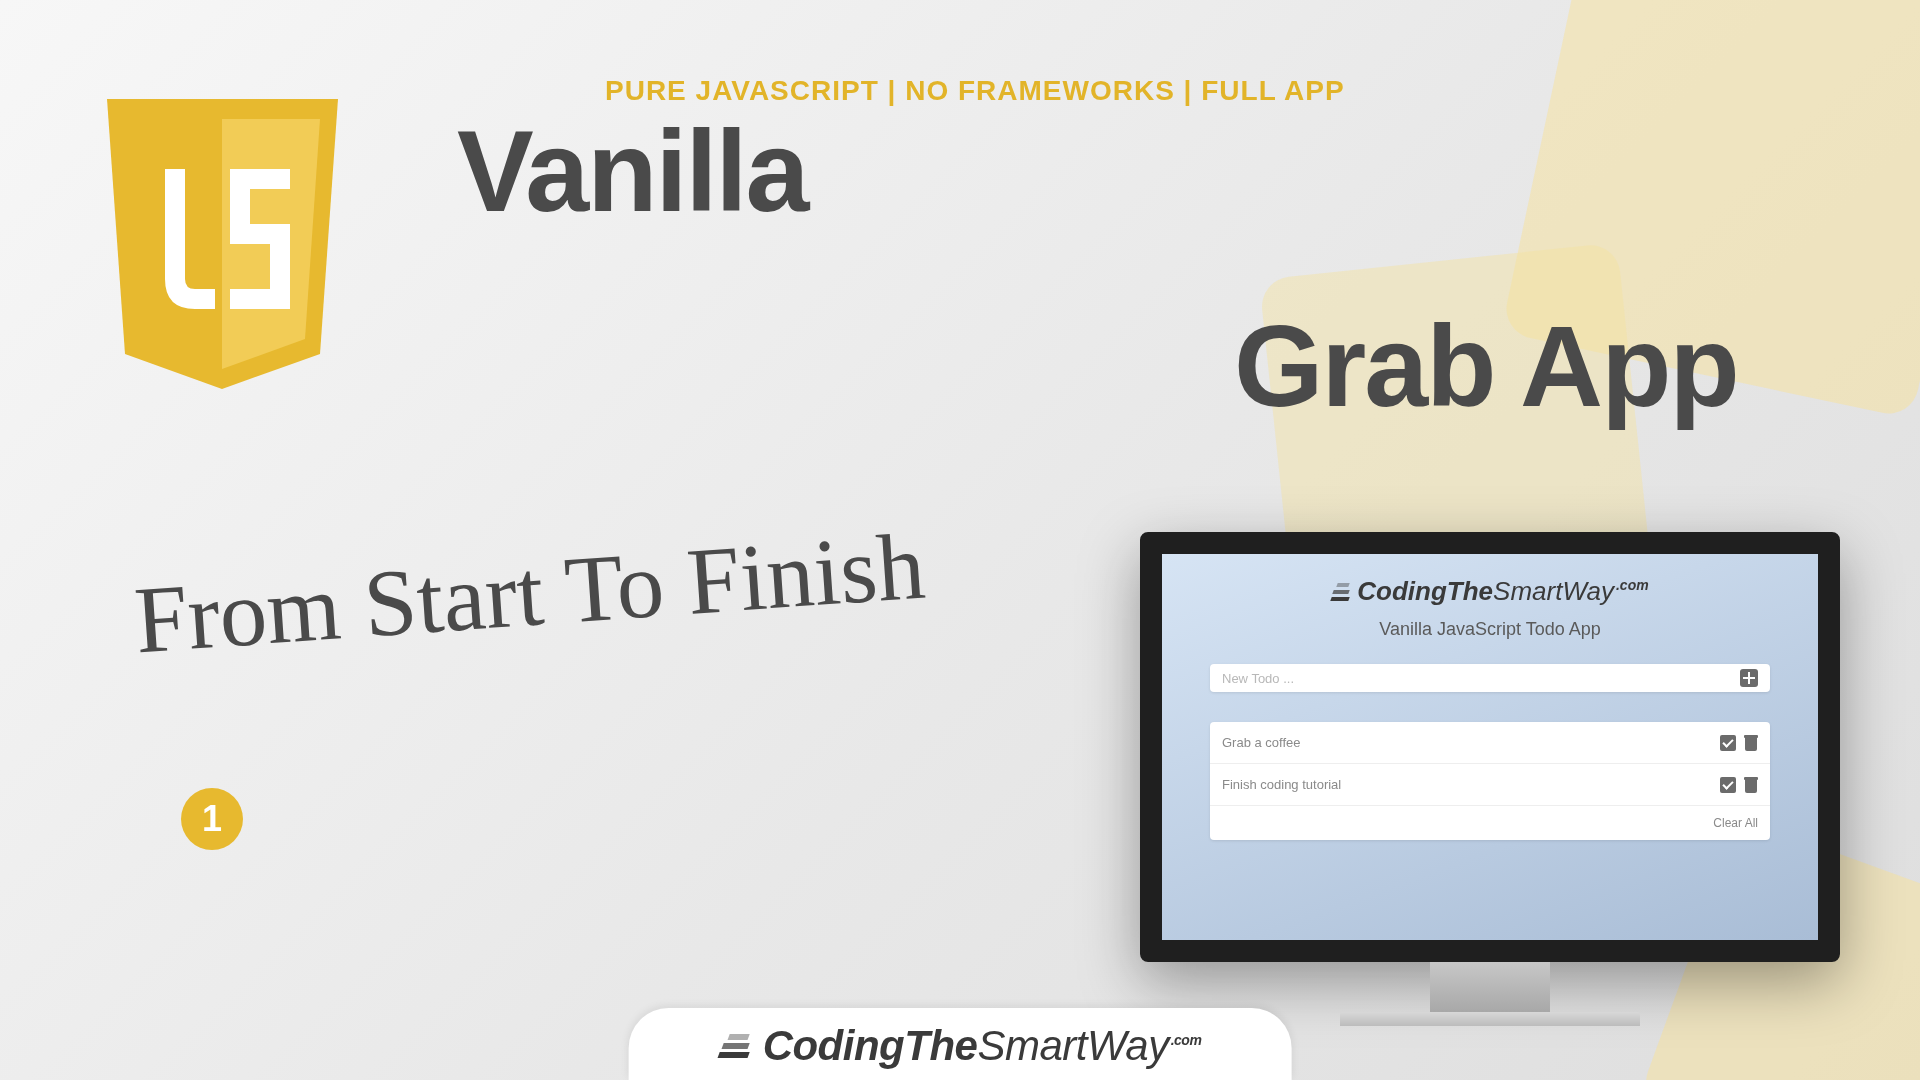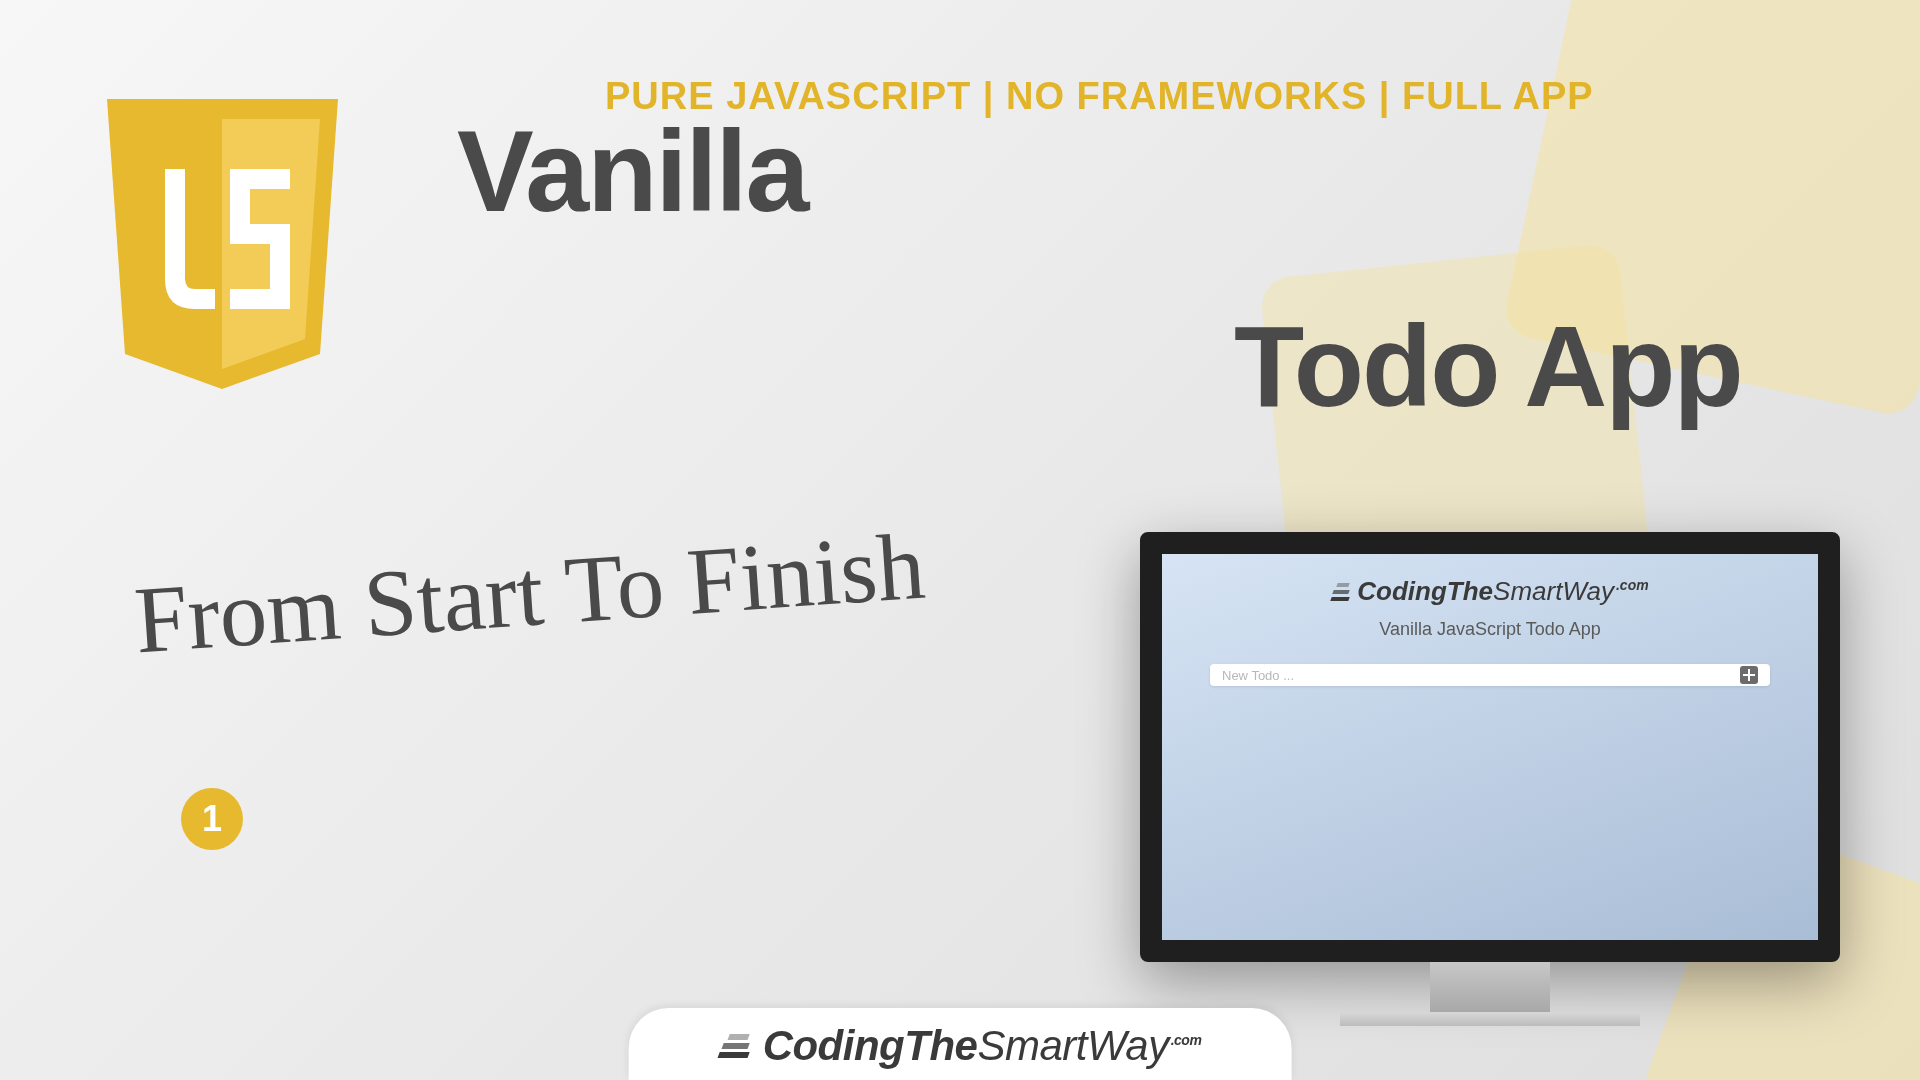--- a/index.html
+++ b/index.html
@@ -14,21 +14,21 @@
 
 
 .bg-shape-1 { position:absolute; top:-40px; right:-40px; width:420px; height:420px; background:#f5e2a0; transform:rotate(12deg); opacity:.55; border-radius:30px;}
 .bg-shape-2 { position:absolute; top:260px; right:280px; width:360px; height:420px; background:#f5e2a0; transform:rotate(-6deg); opacity:.45; border-radius:30px;}
 .bg-shape-3 { position:absolute; bottom:-80px; right:-60px; width:300px; height:300px; background:#f5e2a0; transform:rotate(20deg); opacity:.55; border-radius:30px;}
 
 
 .js-logo { position:absolute; top:99px; left:95px; }
 
 
-.tagline { position:absolute; top:75px; left:605px; color:#e2b429; font-weight:800; font-size:38px; letter-spacing:1px; white-space:nowrap; }
+.tagline { position:absolute; top:75px; left:605px; color:#e2b429; font-weight:800; font-size:28px; letter-spacing:1px; white-space:nowrap; }
 
 .title-vanilla { position:absolute; top:105px; left:419px; color:#4a4a4a; font-weight:700; font-size:115px; letter-spacing:-2px;margin-left:38px; }
 .title-js      { position:absolute; top:140px; left:836px; color:#4a4a4a; font-weight:700; font-size:170px; letter-spacing:-4px; }
 .title-todo    { position:absolute; top:300px; left:1234px; color:#4a4a4a; font-weight:700; font-size:115px; letter-spacing:-2px; }
 
 .script-line { position:absolute; top:538px; left:134px; color:#4a4a4a; font-family:"Brush Script MT","Segoe Script",cursive; font-size:95px; transform:rotate(-4deg); }
 
 
 .ep-badge { position:absolute; top:788px; left:181px; width:62px; height:62px; background:#e7b92f; border-radius:50%; display:flex; align-items:center; justify-content:center; color:#fff; font-weight:800; font-size:36px; }
 .ep-label { position:absolute; top:790px; left:286px; color:#5a5a5a; font-size:50px; font-weight:400; letter-spacing:.5px; }
@@ -43,21 +43,21 @@
 .monitor { position:absolute; top:532px; right:80px; width:700px; }
 .monitor-screen { width:100%; height:430px; background:linear-gradient(160deg,#d6e4f4 0%,#a9bdd6 100%); border:22px solid #1f1f1f; border-radius:8px; box-shadow:0 20px 60px rgba(0,0,0,.35); display:flex; flex-direction:column; align-items:center; padding:22px 40px 14px; }
 .monitor-stand { width:120px; height:50px; background:linear-gradient(#c7c7c7,#a8a8a8); margin:0 auto; }
 .monitor-base  { width:300px; height:14px; background:linear-gradient(#d8d8d8,#bcbcbc); margin:0 auto; border-radius:3px 3px 0 0; }
 
 .preview-brand { display:flex; align-items:center; gap:8px; margin-bottom:12px; }
 .preview-brand-text { color:#3a3a3a; font-weight:700; font-style:italic; font-size:26px; }
 .preview-brand-text .thin { font-weight:400; }
 .preview-title { color:#5a5a5a; font-size:18px; margin-bottom:24px; }
 
-.todo-input-row { width:560px; height:22px; background:#fff; border-radius:4px; display:flex; align-items:center; justify-content:space-between; padding:0 12px; box-shadow:0 1px 3px rgba(0,0,0,.1); margin-bottom:30px; }
+.todo-input-row { width:560px; height:28px; background:#fff; border-radius:4px; display:flex; align-items:center; justify-content:space-between; padding:0 12px; box-shadow:0 1px 3px rgba(0,0,0,.1); margin-bottom:30px; }
 .todo-input-row .ph { color:#b8b8b8; font-size:13px; }
 .todo-plus { width:18px; height:18px; background:#6b6b6b; border-radius:3px; position:relative; }
 .todo-plus::before,.todo-plus::after{content:"";position:absolute;background:#fff;}
 .todo-plus::before{left:8px;top:3px;width:2px;height:12px;}
 .todo-plus::after{top:8px;left:3px;height:2px;width:12px;}
 
 .todo-list { width:560px; background:#fff; border-radius:4px; box-shadow:0 1px 3px rgba(0,0,0,.1); display:flex; flex-direction:column; }
 .todo-item { height:42px; display:flex; align-items:center; justify-content:space-between; padding:0 12px; border-bottom:1px solid #eee; }
 .todo-item:last-of-type { border-bottom:none; }
 .todo-item .txt { color:#8a8a8a; font-size:13px; }
@@ -93,21 +93,21 @@
       <g fill="#ffffff">
         <path d="M70 70 L70 180 Q70 210 100 210 L120 210 L120 190 L100 190 Q90 190 90 180 L90 70 Z"></path>
         <path d="M135 70 L195 70 L195 90 L155 90 L155 125 L195 125 L195 210 L135 210 L135 190 L175 190 L175 145 L135 145 Z"></path>
       </g>
     </svg>
   </div>
 
   <div class="tagline">PURE JAVASCRIPT | NO FRAMEWORKS | FULL APP</div>
 
   <div class="title-vanilla">Vanilla</div>
-  <div class="title-todo">Todo App</div>
+  <div class="title-todo">Grab App</div>
 
   <div class="script-line">From Start To Finish</div>
 
   <div class="ep-badge">
     <span>1</span>
   </div>
 
   <div class="monitor">
     <div class="monitor-screen">
       <div class="preview-brand">
@@ -120,20 +120,37 @@
           <span>CodingThe</span><span class="thin">SmartWay</span><span class="brand-sup">.com</span>
         </div>
       </div>
       <div class="preview-title">Vanilla JavaScript Todo App</div>
 
       <div class="todo-input-row">
         <span class="ph">New Todo ...</span>
         <span class="todo-plus"></span>
       </div>
 
+      <div class="todo-list">
+        <div class="todo-item">
+          <span class="txt">Grab a coffee</span>
+          <span class="todo-actions">
+            <span class="chk"></span>
+            <span class="trash"></span>
+          </span>
+        </div>
+        <div class="todo-item">
+          <span class="txt">Finish coding tutorial</span>
+          <span class="todo-actions">
+            <span class="chk"></span>
+            <span class="trash"></span>
+          </span>
+        </div>
+        <div class="clear-row">Clear All</div>
+      </div>
     </div>
     <div class="monitor-stand"></div>
     <div class="monitor-base"></div>
   </div>
 
   <div class="brand-pill">
     <div class="brand-icon-lines">
         <span></span>
         <span></span>
         <span></span>

